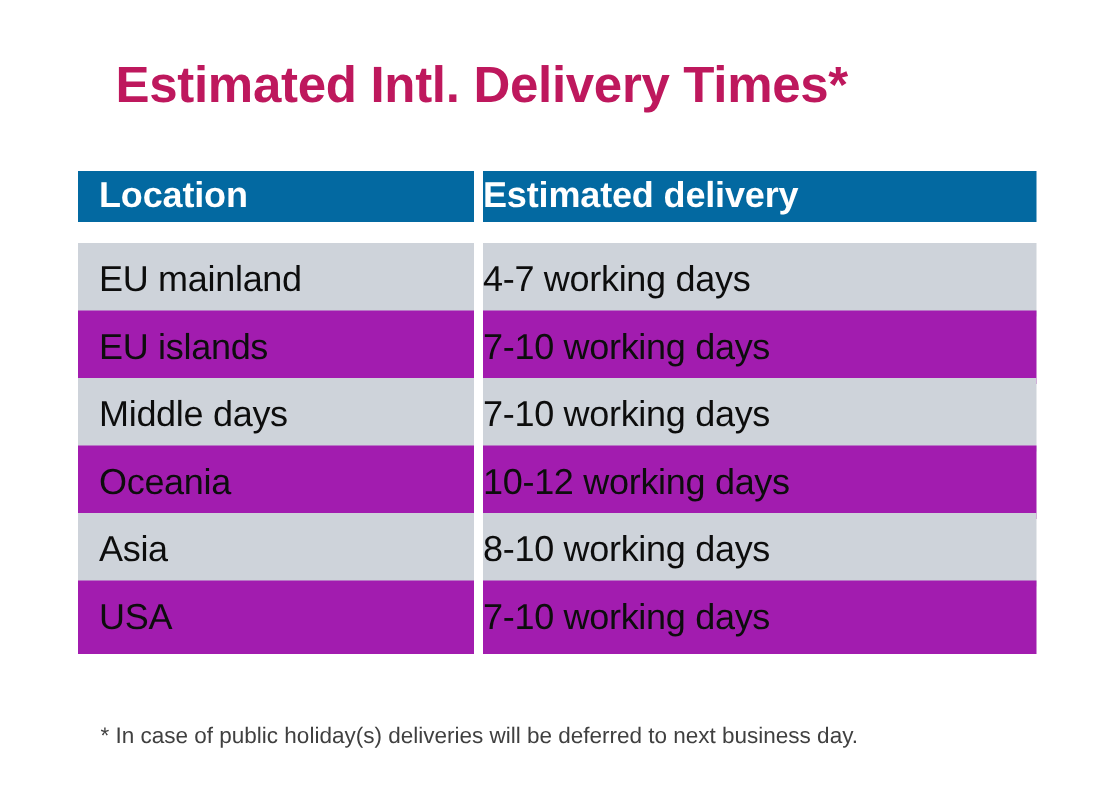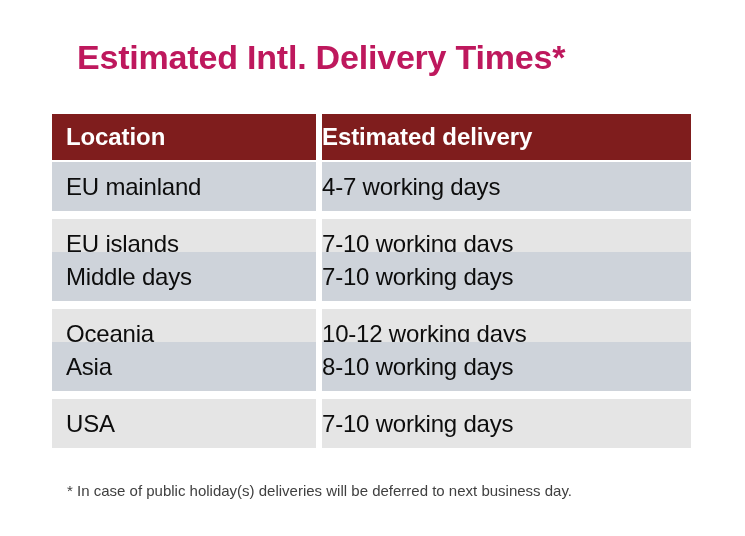--- a/index.html
+++ b/index.html
@@ -69,22 +69,22 @@
   .cell-delivery {
     width: 369px;
     padding-left: 0;
   }
 
   
   .header-row {
     height: 46px;
   }
   .header-row .cell {
-    height: 46px;
-    background: #7f1d1d;
+    height: 34px;
+    background: #0369a1;
   }
   .header-cell-text {
     color: #ffffff;
     font-size: 24px;
     font-weight: 700;
     letter-spacing: -0.1px;
     line-height: 26px;
     white-space: nowrap;
   }
 
@@ -92,22 +92,21 @@
   .data-row {
     height: 43px;
   }
   .data-row .cell {
     height: 49px;
   }
   .data-row.row-odd .cell {
     background: #ced3da;
   }
   .data-row.row-even .cell {
-    background: #e5e5e5;
-    margin-top: 12px;
+    background: #a21caf;
   }
   .data-cell-text {
     color: #0d0d0d;
     font-size: 24px;
     font-weight: 400;
     letter-spacing: -0.2px;
     line-height: 28px;
     white-space: nowrap;
   }
 

